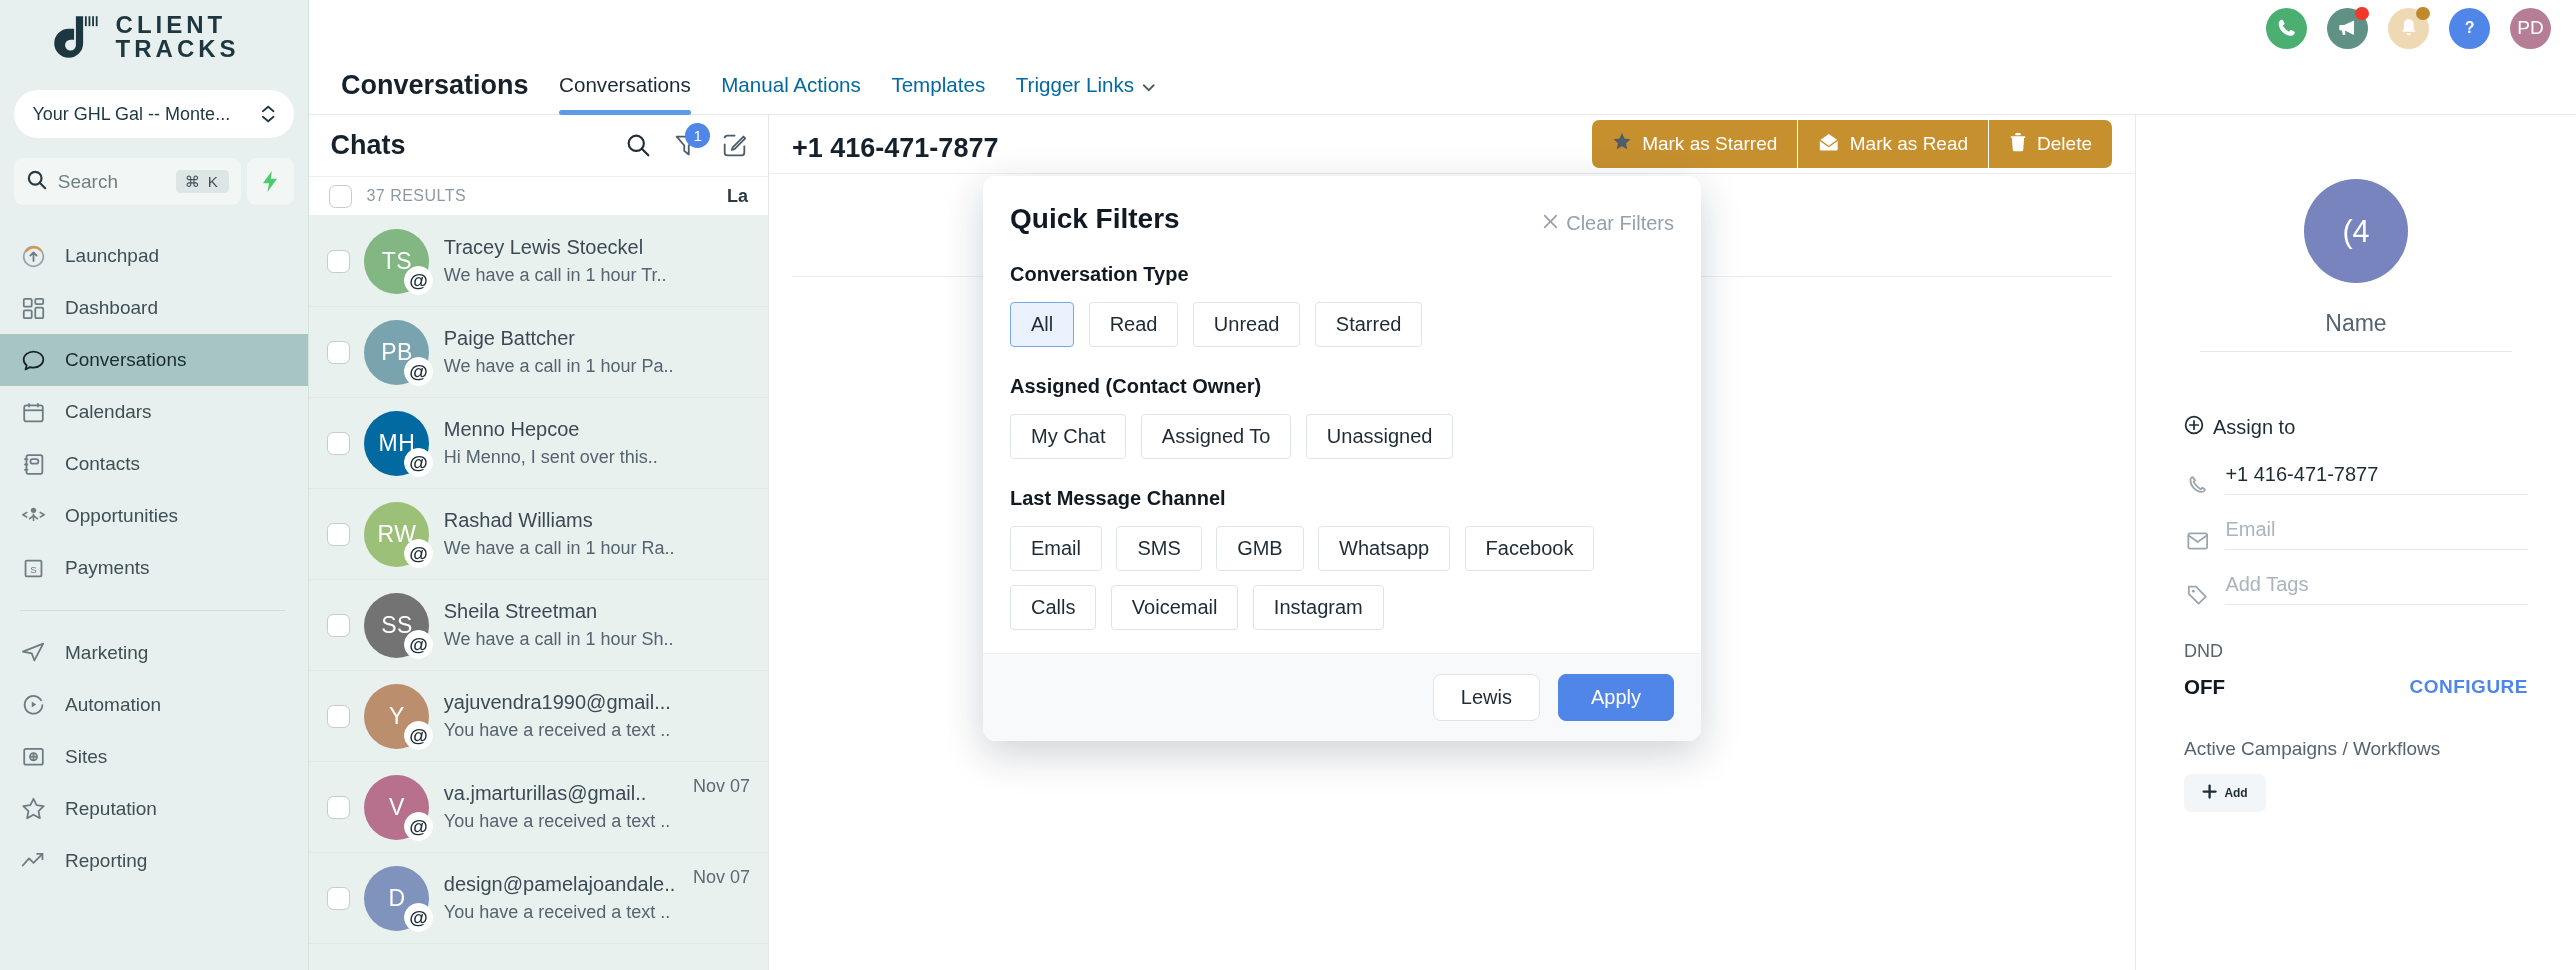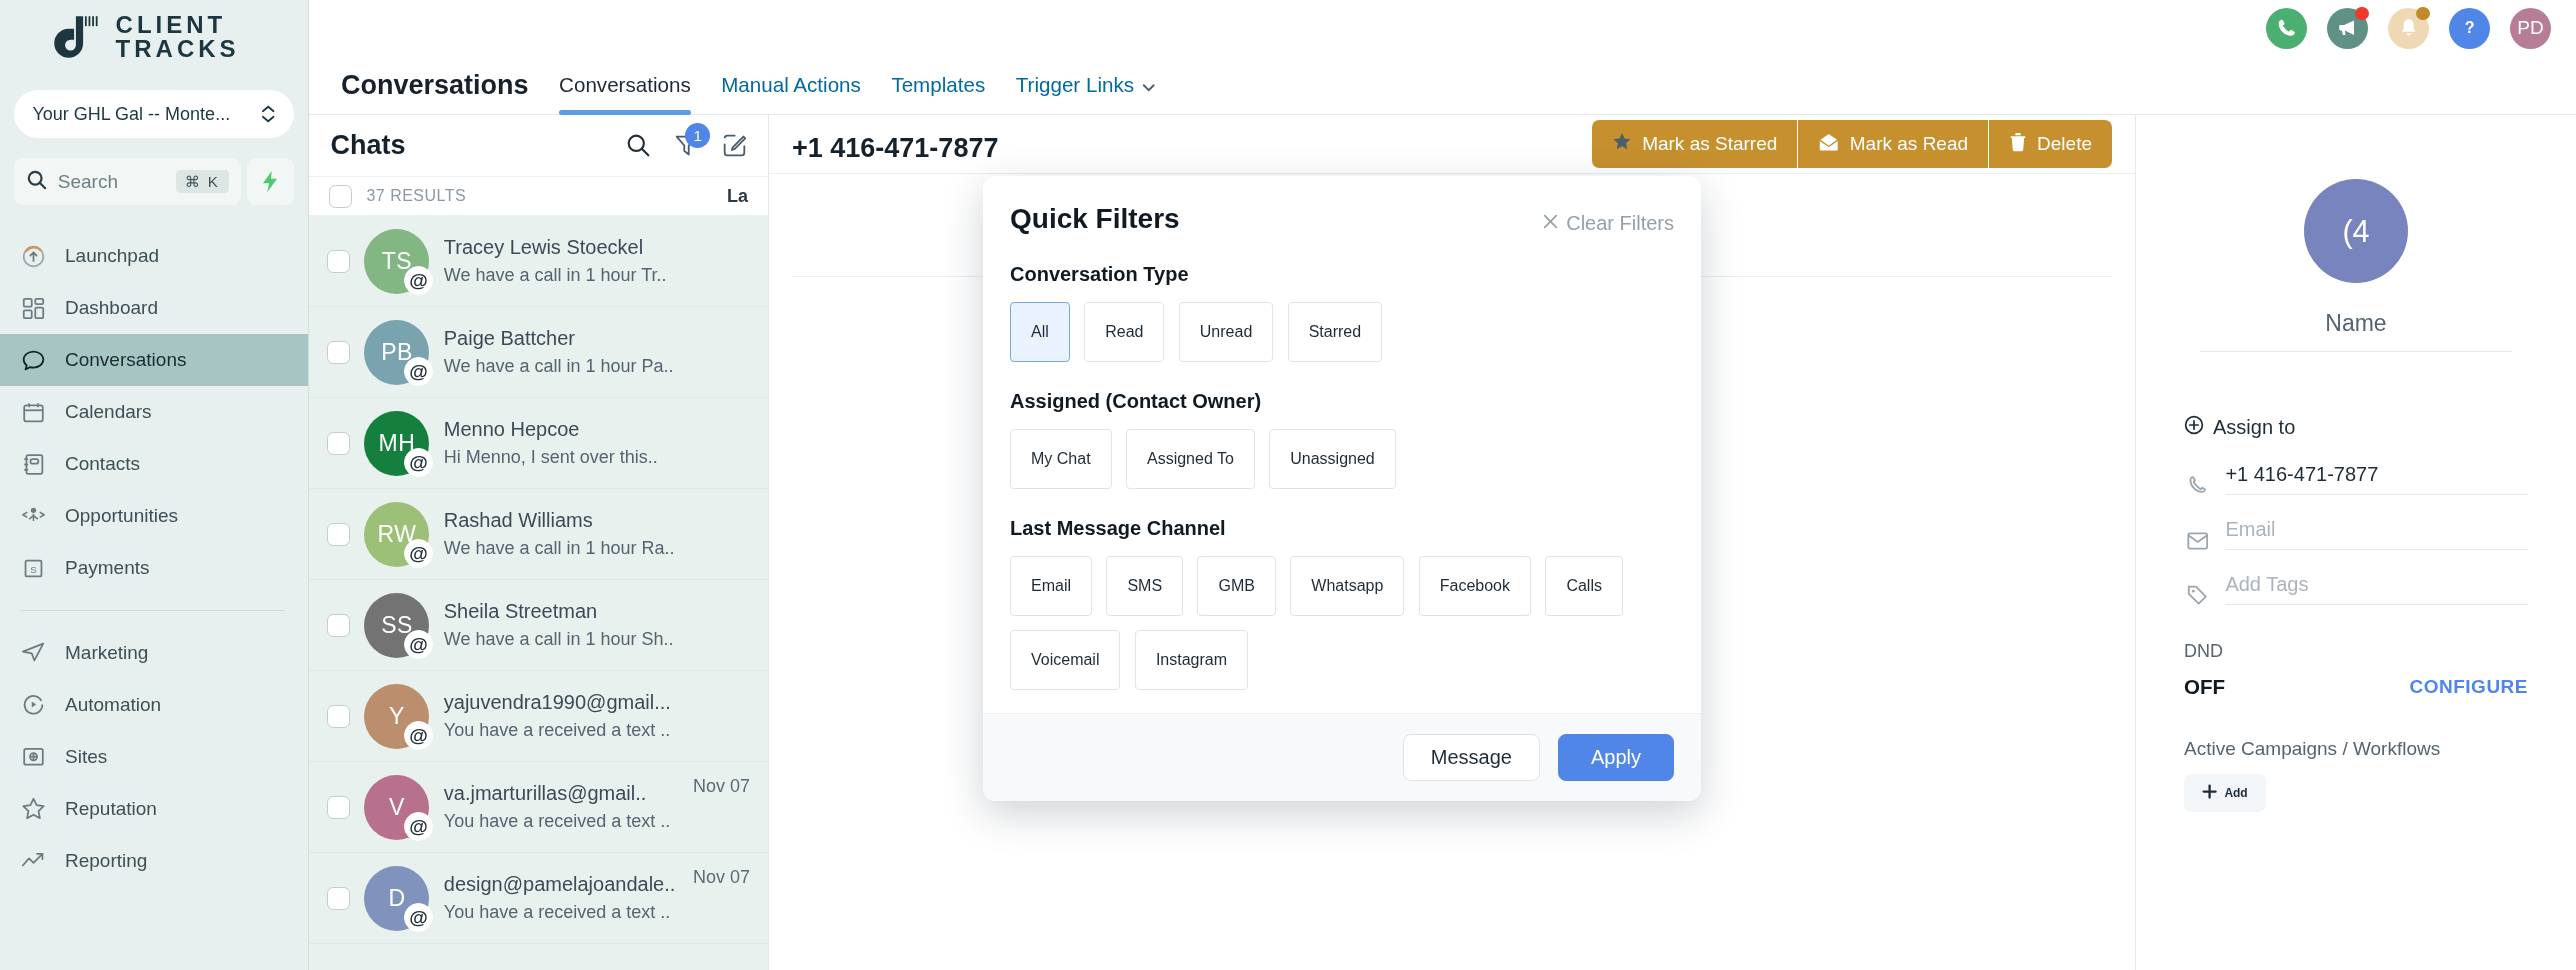--- a/index.html
+++ b/index.html
@@ -177,21 +177,21 @@
     pointer-events: auto; overflow: hidden;
   }
   .modal-body { padding: 27px 27px 23px 27px; }
   .modal-top { display: flex; align-items: flex-end; justify-content: space-between; }
   .modal-title { font-size: 28px; font-weight: 700; color: #111a22; }
   .clear-filters { display: flex; align-items: center; gap: 7.2px; font-size: 20px; color: #95a0aa; cursor: pointer; }
   .group-label { font-size: 20px; font-weight: 700; color: #111a22; margin-top: 28px; }
   .chips { display: flex; flex-wrap: wrap; gap: 14.4px; margin-top: 16px; }
   .chip {
     border: 0.9px solid #dfe4e9; border-radius: 4px; background: #fff;
-    font-size: 16px; color: #1f2b35; padding: 20px 20px; cursor: pointer;
+    font-size: 20px; color: #1f2b35; padding: 10px 20px; cursor: pointer;
   }
   .chip.selected { background: #eaf2fe; border-color: #7aa7ea; color: #1f2b35; }
   .modal-foot {
     background: #f7f9fb; border-top: 0.9px solid #eef1f4;
     display: flex; justify-content: flex-end; gap: 18px; padding: 20px 27px;
   }
   .btn-cancel {
     background: #fff; border: 0.9px solid #dfe4e9; border-radius: 8px;
     font-size: 20px; color: #1f2b35; padding: 10.8px 27px; cursor: pointer;
   }
@@ -491,21 +491,21 @@
             </span>
             <span class="row-body">
               <span class="row-name">Paige Battcher</span>
               <span class="row-prev">We have a call in 1 hour Pa..</span>
             </span>
             <span class="row-date"></span>
           </div>
           <div class="row">
             <span class="cbx"></span>
             <span class="av-wrap">
-              <span class="av" style="background:#15803d">
+              <span class="av" style="background:#0369a1">
                   <span>MH</span>
                 </span>
               <span class="at-badge">@</span>
             </span>
             <span class="row-body">
               <span class="row-name">Menno Hepcoe</span>
               <span class="row-prev">Hi Menno, I sent over this..</span>
             </span>
             <span class="row-date"></span>
           </div>
@@ -734,21 +734,21 @@
             <button class="chip">SMS</button>
             <button class="chip">GMB</button>
             <button class="chip">Whatsapp</button>
             <button class="chip">Facebook</button>
             <button class="chip">Calls</button>
             <button class="chip">Voicemail</button>
             <button class="chip">Instagram</button>
           </div>
         </div>
         <div class="modal-foot">
-          <button class="btn-cancel">Message</button>
+          <button class="btn-cancel">Lewis</button>
           <button class="btn-apply">Apply</button>
         </div>
       </div>
     </div>
 
   </main>
 </div>
 
 
 </body></html>

